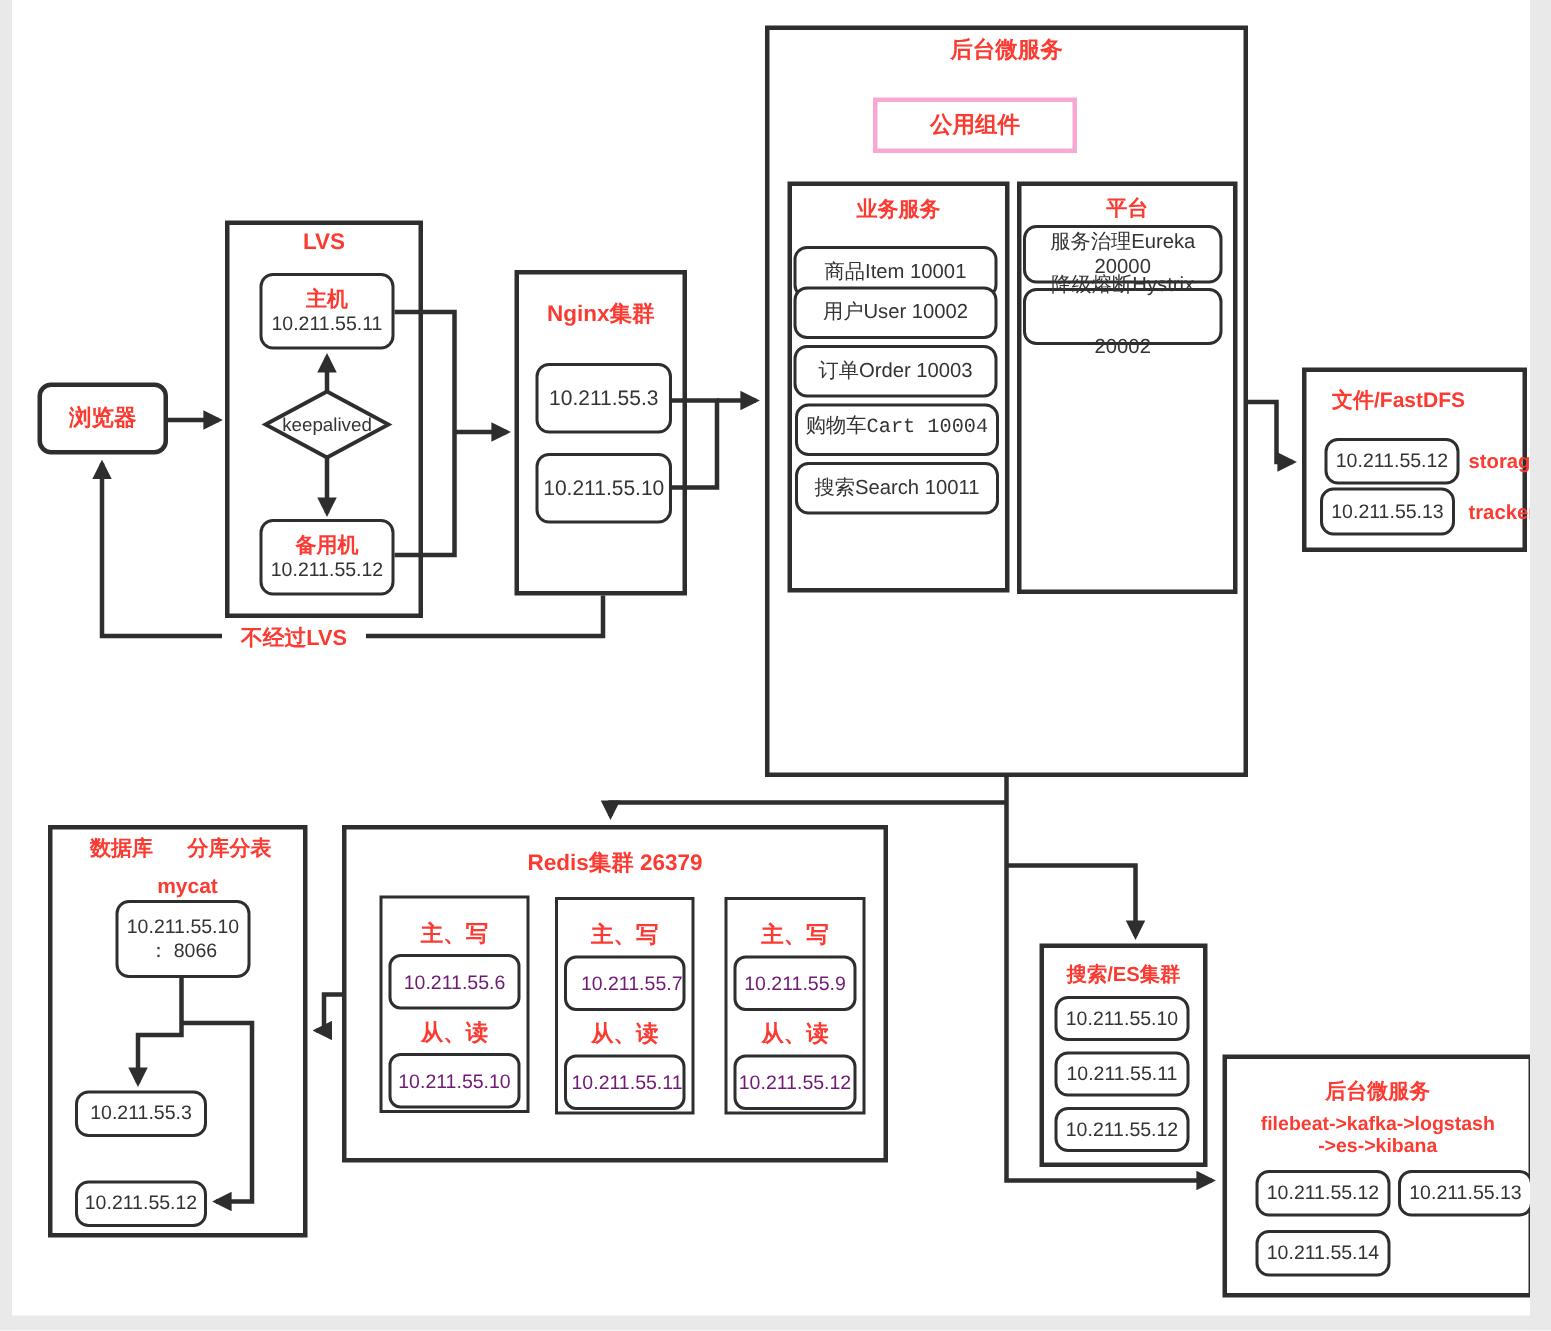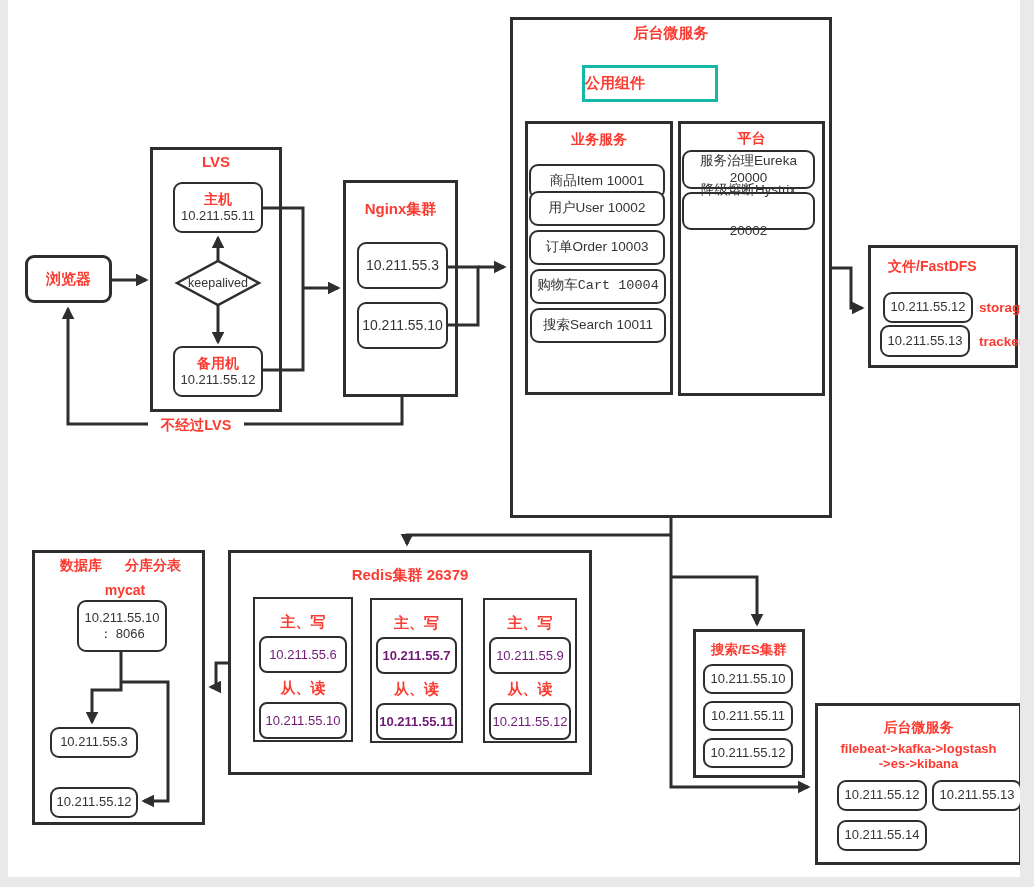--- a/index.html
+++ b/index.html
@@ -5,30 +5,30 @@
   html,body{margin:0;padding:0;background:#f4f4f4;}
   #canvas{position:relative;width:1034px;height:887px;background:#ffffff;overflow:hidden;
           font-family:"Liberation Sans","DejaVu Sans",sans-serif;color:#333;}
   .frame{position:absolute;background:#e9e9e9;}
   svg.lines{position:absolute;left:0;top:0;z-index:1;}
   .abs{position:absolute;box-sizing:border-box;z-index:2;}
   .cbox{border:3px solid #2e2e2e;background:transparent;}
   .rbox{border:2.5px solid #2e2e2e;border-radius:9px;background:#fff;
         display:flex;flex-direction:column;align-items:center;justify-content:center;
         text-align:center;color:#333;line-height:1.25;}
-  .sqbox{border:3px solid #14b8a6;background:#fff;display:flex;align-items:center;}
+  .sqbox{border:3px solid #f9a8d4;background:#fff;display:flex;align-items:center;justify-content:center;}
   .red{color:#fb3b31;font-weight:bold;}
   .tc{text-align:center;}
   .t15{font-size:15px;} .t14{font-size:14px;} .t135{font-size:13.5px;} .t13{font-size:13px;}
   .ipbox{border:2.5px solid #2e2e2e;border-radius:8px;background:#fff;height:33px;
          width:calc(100% - 12px);margin:4px auto 0;display:flex;align-items:center;
          justify-content:center;font-size:13px;color:#701a75;}
   .group{border:2.5px solid #2e2e2e;background:transparent;padding-top:8px;}
   .grouplabel{display:block;text-align:center;font-size:15px;margin-top:6px;}
-  .boldip .ipbox{font-weight:bold;}
+  .boldip .ipbox{font-weight:normal;justify-content:flex-end;}
   .bypass{background:#fff;z-index:3;}
 </style>
 </head>
 <body>
 
 <div id="canvas">
 
   <svg class="lines" width="1034" height="887" viewBox="0 0 1034 887">
     <defs>
       <marker id="arr" viewBox="0 0 10 10" refX="8" refY="5" markerWidth="13" markerHeight="13" orient="auto-start-reverse" markerUnits="userSpaceOnUse">

